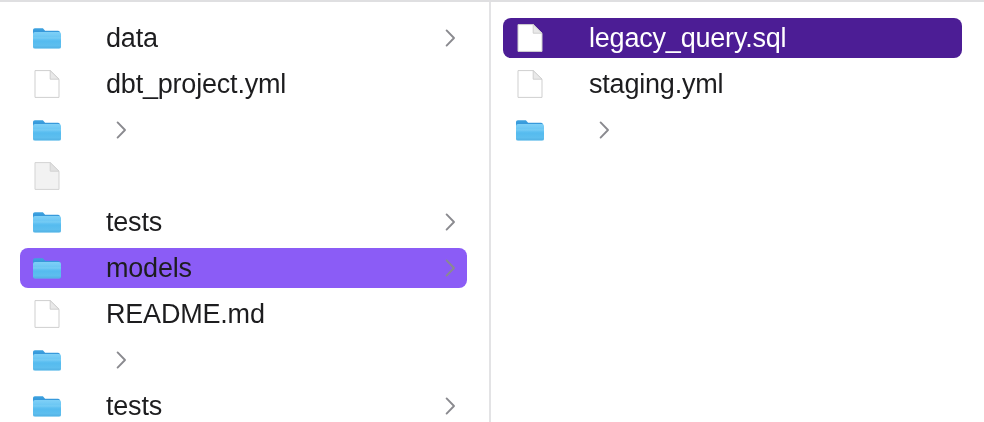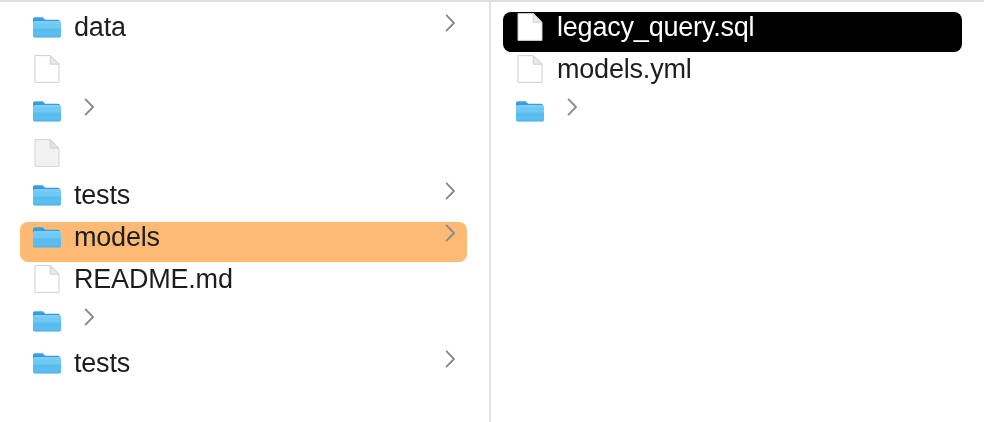--- a/index.html
+++ b/index.html
@@ -41,42 +41,43 @@
     border-right: 2px solid #e3e3e5;
   }
 
   #column-child {
     width: 493px;
   }
 
   .row {
     position: relative;
     height: 40px;
-    margin: 0 22px 2px 20px;
+    margin: 6px 22px 2px 20px;
     border-radius: 8px;
     display: flex;
-    align-items: flex-start;
+    align-items: center;
     box-sizing: border-box;
     padding-left: 12px;
     padding-right: 10px;
     cursor: default;
     user-select: none;
+    gap: 32px;
   }
 
   #column-child .row {
     margin-left: 12px;
     margin-right: 22px;
   }
 
   .row.selected-gray {
-    background: #fdba74;
+    background: #8b5cf6;
   }
 
   .row.selected-blue {
-    background: #000000;
+    background: #4c1d95;
   }
 
   .icon-wrap {
     width: 30px;
     height: 30px;
     flex: 0 0 30px;
     margin-right: 12px;
     position: relative;
     display: flex;
     align-items: center;
@@ -152,20 +153,21 @@
           </svg>
         </span>
       </div>
       <div class="row">
         <span class="icon-wrap">
           <svg width="26" height="30" viewBox="0 0 26 30">
             <path d="M1 1.6h15.2L25 10.2V28.4H1z" fill="#ffffff" stroke="#cfcfcf" stroke-width="1"></path>
             <path d="M16.2 1.6L25 10.2h-8.8z" fill="#e9e9e9" stroke="#cfcfcf" stroke-width="1"></path>
           </svg>
         </span>
+        <span class="row-label">dbt_project.yml</span>
         <span class="chevron hidden">
           <svg width="11" height="18" viewBox="0 0 11 18">
             <path d="M1.6 1.4L9 9l-7.4 7.6" fill="none" stroke="#8a8a8f" stroke-width="1.9" stroke-linecap="round" stroke-linejoin="round"></path>
           </svg>
         </span>
       </div>
       <div class="row">
         <span class="icon-wrap">
           <svg width="30" height="24" viewBox="0 0 30 24">
             <defs>
@@ -347,21 +349,21 @@
           </svg>
         </span>
       </div>
       <div class="row">
         <span class="icon-wrap">
           <svg width="26" height="30" viewBox="0 0 26 30">
             <path d="M1 1.6h15.2L25 10.2V28.4H1z" fill="#ffffff" stroke="#cfcfcf" stroke-width="1"></path>
             <path d="M16.2 1.6L25 10.2h-8.8z" fill="#e9e9e9" stroke="#cfcfcf" stroke-width="1"></path>
           </svg>
         </span>
-        <span class="row-label">models.yml</span>
+        <span class="row-label">staging.yml</span>
         <span class="chevron hidden">
           <svg width="11" height="18" viewBox="0 0 11 18">
             <path d="M1.6 1.4L9 9l-7.4 7.6" fill="none" stroke="#8a8a8f" stroke-width="1.9" stroke-linecap="round" stroke-linejoin="round"></path>
           </svg>
         </span>
       </div>
       <div class="row">
         <span class="icon-wrap">
           <svg width="30" height="24" viewBox="0 0 30 24">
             <defs>

